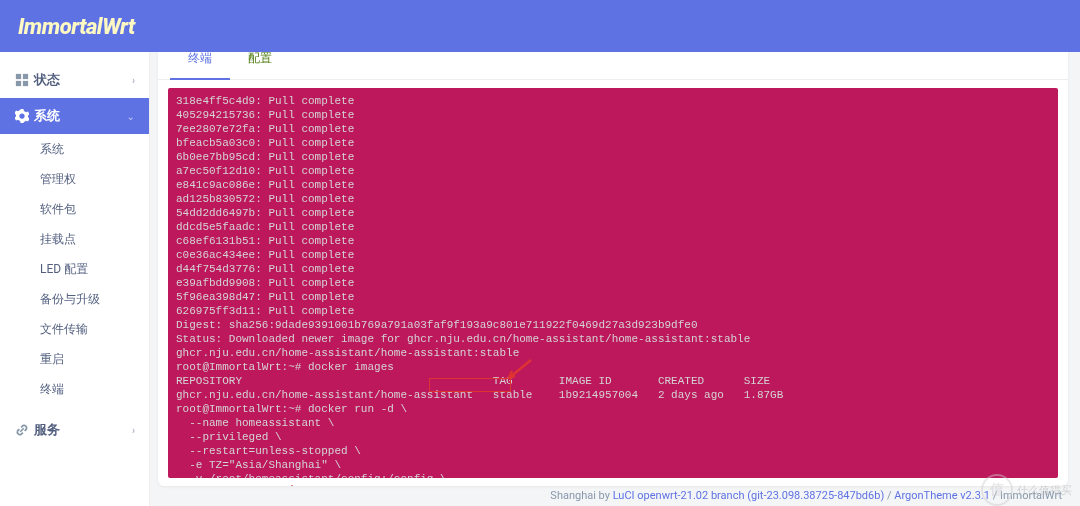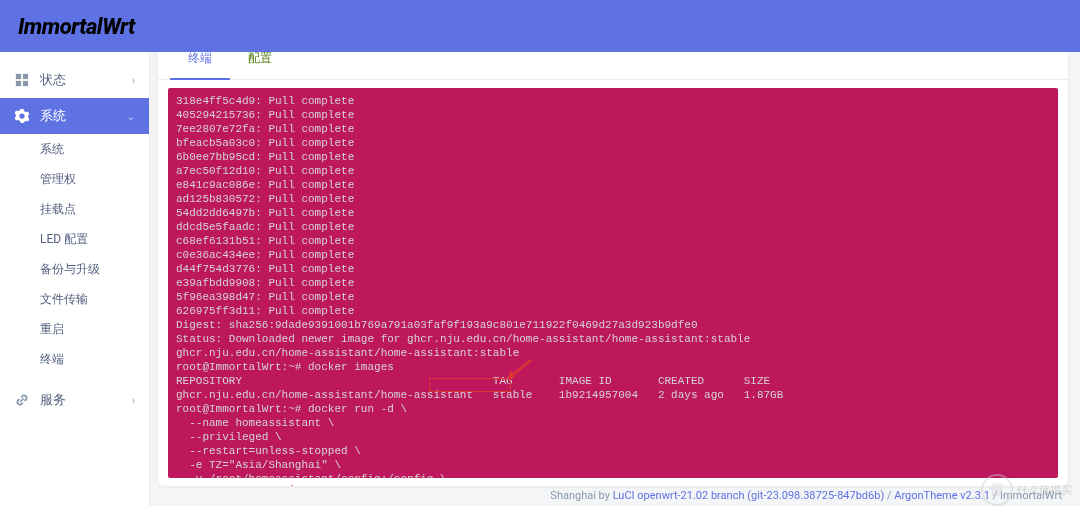--- a/index.html
+++ b/index.html
@@ -19,21 +19,21 @@
       left: 0;
       right: 0;
       height: 52px;
       background: #5e72e4;
       display: flex;
       align-items: center;
       padding: 0 18px;
       z-index: 10;
     }
     .brand {
-      color: #000000;
+      color: #fef9c3;
       font-weight: 800;
       font-size: 22px;
       font-style: italic;
       letter-spacing: -0.5px;
     }
     .sidebar {
       position: absolute;
       left: 0;
       top: 52px;
       width: 150px;
@@ -53,21 +53,22 @@
       font-size: 13px;
       justify-content: space-between;
     }
     .side-item.active {
       background: #5e72e4;
       color: #fff;
     }
     .side-item .left {
       display: flex;
       align-items: center;
-      gap: 10px;
+      gap: 4px;
+      font-weight: bold;
     }
     .side-icon {
       width: 16px; height: 16px;
       display: inline-flex;
       align-items: center;
       justify-content: center;
     }
     .chev { font-size: 10px; opacity: 0.6; }
     .sub-item {
       display: flex;
@@ -198,20 +199,21 @@
             <path d="M8 5a3 3 0 100 6 3 3 0 000-6zm7 3c0 .5-.05.98-.15 1.44l1.9 1.48-1.9 3.28-2.24-.9a6.96 6.96 0 01-2.5 1.44L9.7 16H6.3l-.4-2.26a6.96 6.96 0 01-2.5-1.44l-2.25.9L-.75 9.92l1.9-1.48A7.2 7.2 0 011 8c0-.5.05-.98.15-1.44L-.75 5.08l1.9-3.28 2.24.9A6.96 6.96 0 015.9 1.26L6.3 0h3.4l.4 2.26c.93.34 1.78.83 2.5 1.44l2.25-.9 1.9 3.28-1.9 1.48c.1.46.15.94.15 1.44z"></path>
           </svg>
       </span>
       <span>系统</span>
     </span>
     <span class="chev">⌄</span>
   </div>
 
   <div class="sub-item">系统</div>
   <div class="sub-item">管理权</div>
+  <div class="sub-item">软件包</div>
   <div class="sub-item">挂载点</div>
   <div class="sub-item">LED 配置</div>
   <div class="sub-item">备份与升级</div>
   <div class="sub-item">文件传输</div>
   <div class="sub-item">重启</div>
   <div class="sub-item">终端</div>
 
   <div style="height:8px"></div>
 
   <div class="side-item">

